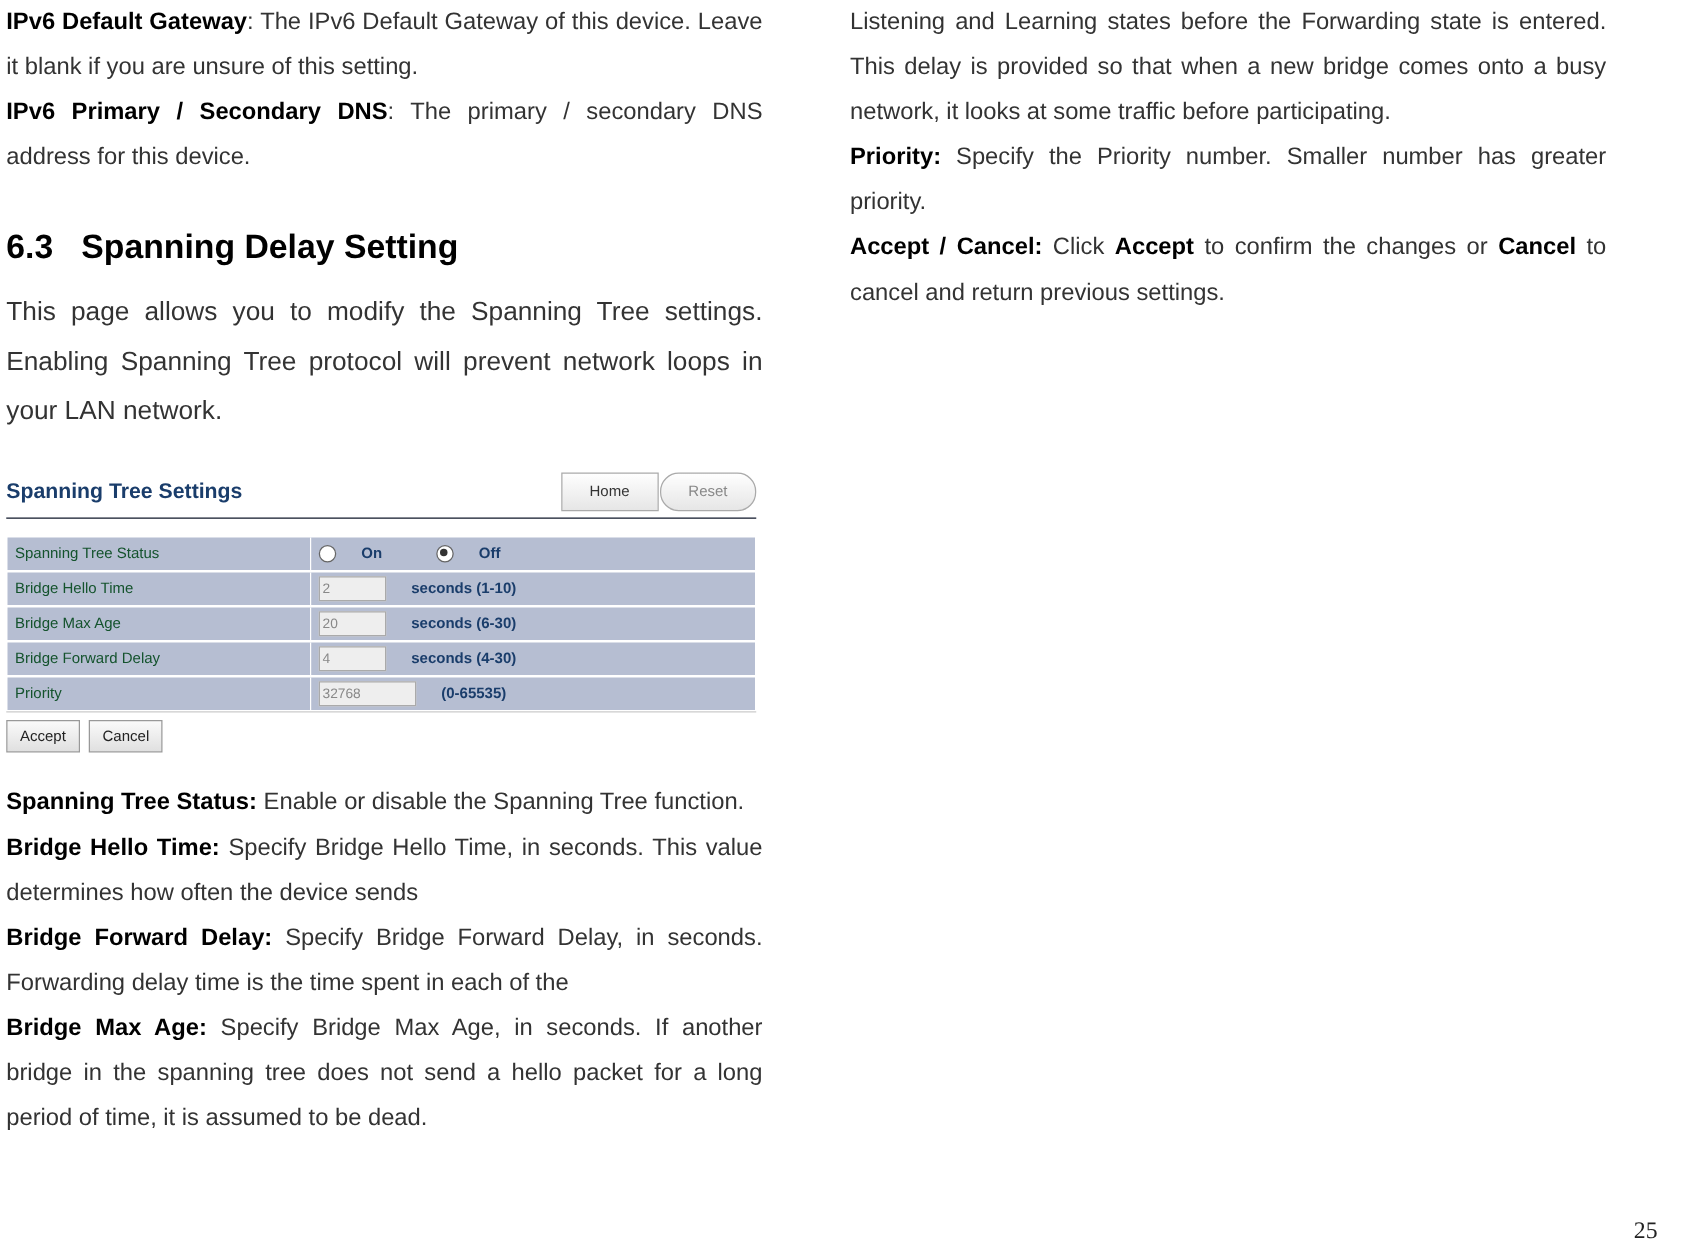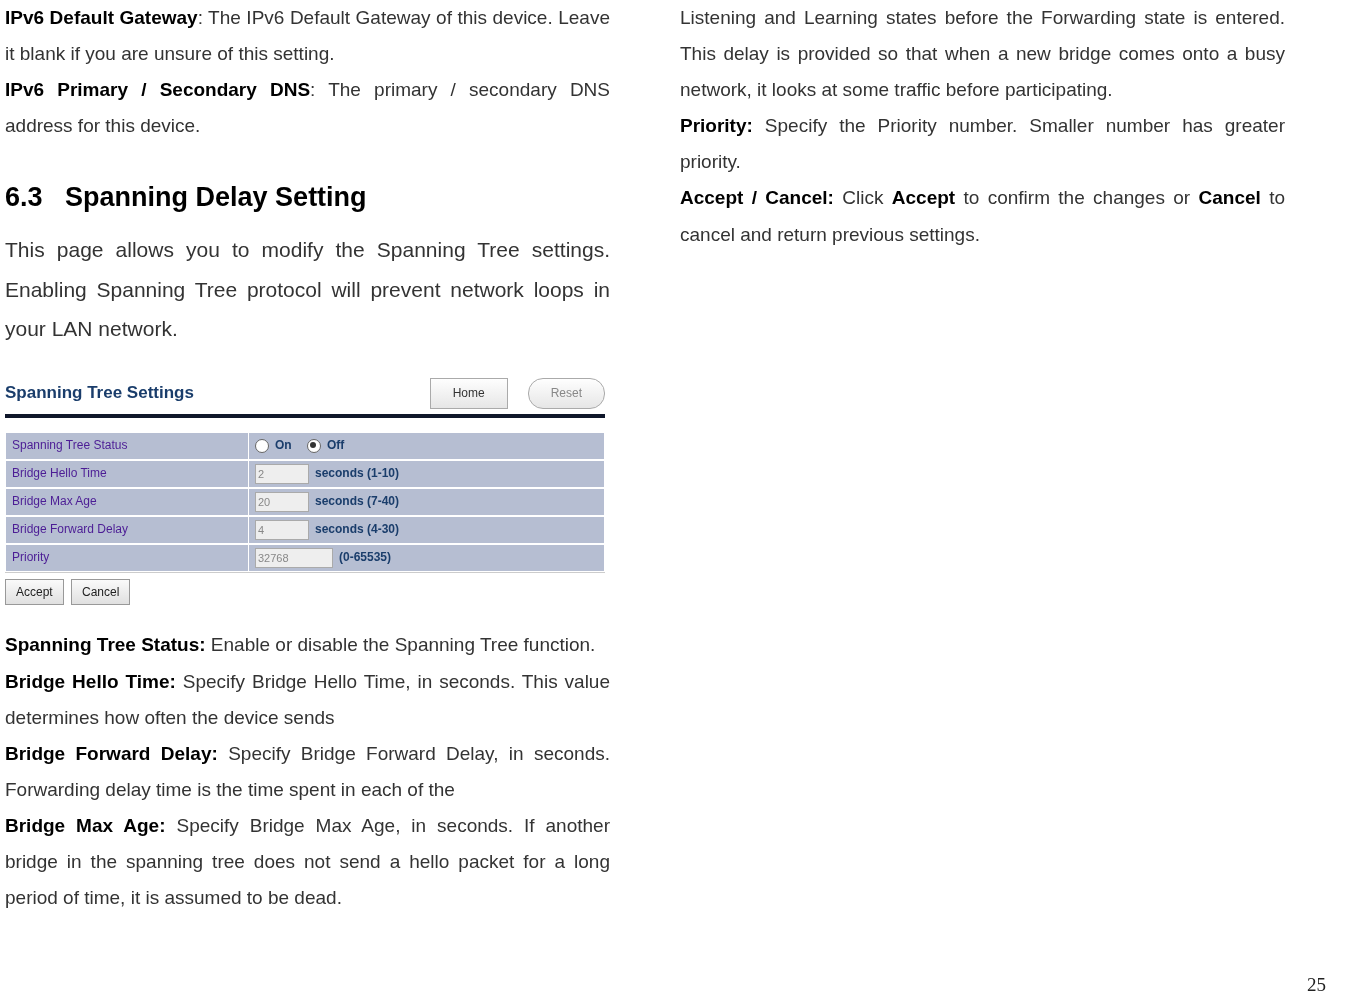--- a/index.html
+++ b/index.html
@@ -43,62 +43,62 @@
     width: 600px;
     margin: 28px 0 22px 0;
     font-family: Tahoma, Arial, sans-serif;
     font-size: 12px;
     color:#222;
   }
   .shot-head {
     display:flex;
     align-items:center;
     justify-content:space-between;
-    border-bottom:4px solid #0f172a;
+    border-bottom:1px solid #0f172a;
     padding-bottom:4px;
   }
   .shot-title {
     font-weight:700;
     font-size:17px;
     color:#1a3d6b;
   }
-  .shot-tabs { display:flex; gap:20px; }
+  .shot-tabs { display:flex; gap:1px; }
   .shot-tab {
     background: linear-gradient(#fefefe,#e6e6e6);
     border:1px solid #aaa;
     padding:3px 22px;
     font-size:12px;
     color:#333;
   }
   .shot-tab.reset { color:#888;border-radius:15px; }
   .shot-table { margin-top:14px; }
   .shot-row {
     display:flex;
     border:1px solid #fff;
     height:26px;
     align-items:center;
   }
   .shot-label {
     width:236px;
     background:#b6bed2;
-    color:#4c1d95;
+    color:#14532d;
     font-size:12px;
     padding-left:6px;
     height:26px;
     display:flex;
     align-items:center;
     border-right:1px solid #fff;
   }
   .shot-val {
     flex:1;
     background:#b6bed2;
     height:26px;
     display:flex;
     align-items:center;
-    gap:6px;
+    gap:20px;
     padding-left:6px;
     color:#1a3d6b;
     font-weight:700;
     font-size:12px;
   }
   .shot-val input[type="text"]{
     width:48px; height:16px;
     background:#eee; border:1px solid #aaa;
     font-size:11px; color:#888; padding-left:2px;
   }
@@ -176,21 +176,21 @@
           <div class="shot-label">Bridge Hello Time</div>
           <div class="shot-val">
             <input type="text" value="2" style="">
             <span class="hint">seconds (1-10)</span>
           </div>
         </div>
         <div class="shot-row">
           <div class="shot-label">Bridge Max Age</div>
           <div class="shot-val">
             <input type="text" value="20" style="">
-            <span class="hint">seconds (7-40)</span>
+            <span class="hint">seconds (6-30)</span>
           </div>
         </div>
         <div class="shot-row">
           <div class="shot-label">Bridge Forward Delay</div>
           <div class="shot-val">
             <input type="text" value="4" style="">
             <span class="hint">seconds (4-30)</span>
           </div>
         </div>
         <div class="shot-row">

